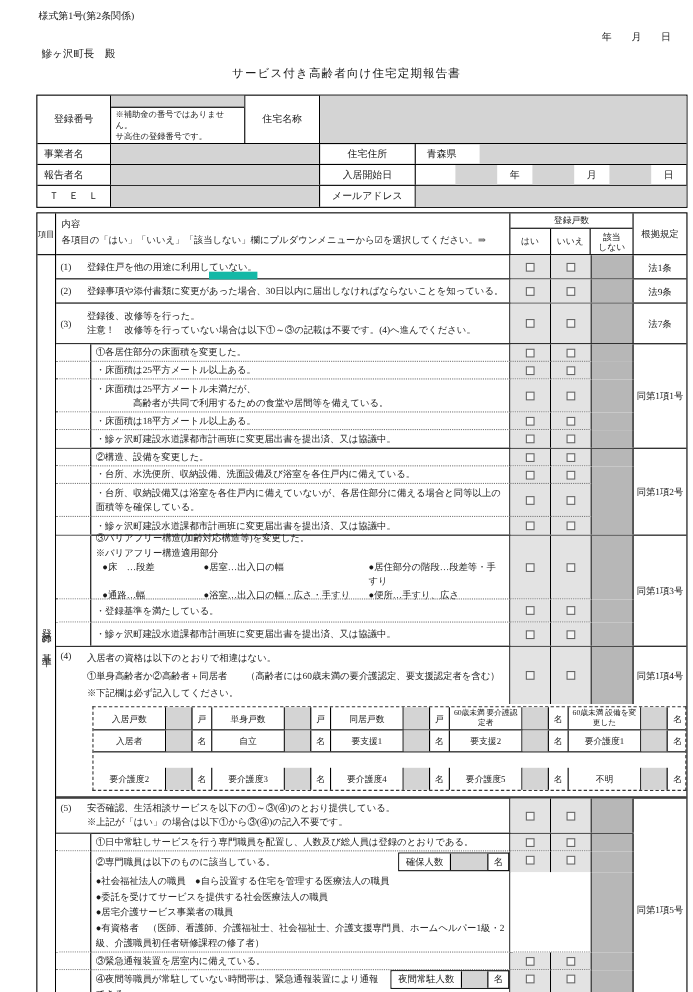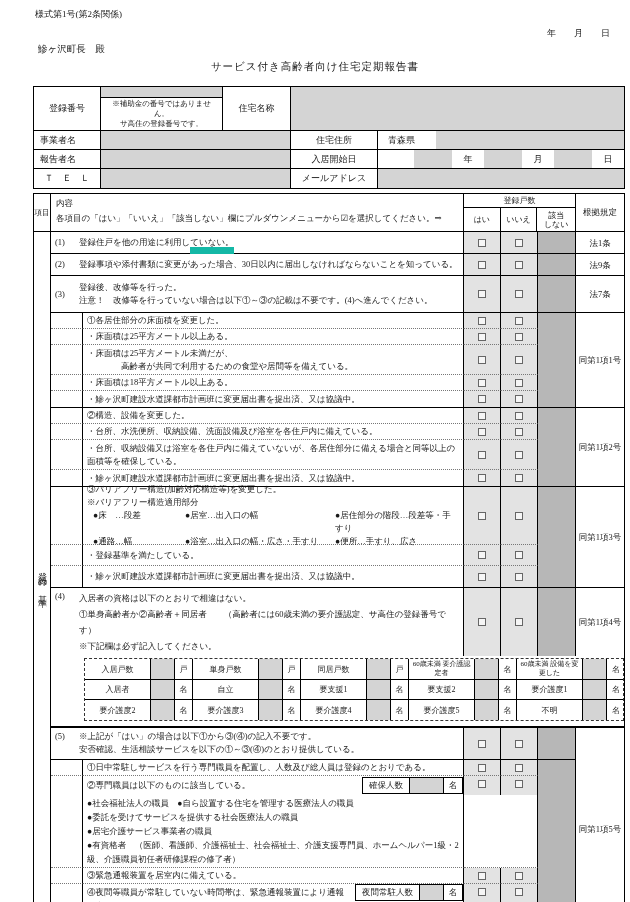--- a/index.html
+++ b/index.html
@@ -21,21 +21,21 @@
 
   
   .info-table { position:absolute; left:33px; top:86px; width:592px; border:1.5px solid #000; font-size:9px; background:#fff; }
   .irow { display:flex; border-bottom:1px solid #000; }
   .irow:last-child { border-bottom:none; }
   .ilabel { width:67px; border-right:1px solid #000; display:flex; align-items:center; justify-content:center; flex-shrink:0; }
   .ilabel.left { justify-content:flex-start; padding-left:6px; }
   .ilabel2 { width:87px; border-right:1px solid #000; display:flex; align-items:center; justify-content:center; flex-shrink:0; }
   .gray { background:#d4d4d4; }
   .ifield { flex:1; }
-  .reg-row { height:44px;text-align:center; }
+  .reg-row { height:44px; }
   .mini-row { height:19px; }
   .reg-mid { width:122px; border-right:1px solid #000; display:flex; flex-direction:column; flex-shrink:0; }
   .reg-input { height:21px; border-bottom:1px solid #000; }
   .reg-note { flex:1; font-size:7.5px; line-height:10px; padding:1px 4px; }
   .house-label { width:68px; border-right:1px solid #000; display:flex; align-items:center; justify-content:center; flex-shrink:0; }
   .addr-rest { flex:1; display:flex; }
   .addr-pref { width:58px; display:flex; align-items:center; padding-left:10px; }
   .addr-fill { flex:1; }
   .movein { flex:1; display:flex; }
   .sp-flex { flex:1; }
@@ -86,21 +86,21 @@
   .h16 { min-height:16px; } .h30 { min-height:30px; } .h58 { min-height:58px; } .h36 { min-height:36px; }
 
   
   .r4 { border-bottom:1px solid #000; }
   .r4a { display:flex; }
   .r4lines { flex:1; }
   .r4line { line-height:16px; }
   .r4-gridwrap { padding:2px 0 5px 33px; }
   .dgrid { width:540px; border:1.5px dashed #333; font-size:8px; }
   .dgrow { display:flex; border-bottom:1px solid #000; min-height:20px; }
-  .dgrow:last-child { border-bottom:none; }
+  .dgrow:last-child { border-bottom:none;margin-top:14px; }
   .dlabel { width:66px; border-right:1px solid #000; display:flex; align-items:center; justify-content:center; text-align:center; line-height:9px; padding:1px; }
   .dinput { width:24px; background:#d4d4d4; border-right:1px solid #000; }
   .dunit { width:18px; border-right:1px solid #000; display:flex; align-items:center; justify-content:center; }
   .dgroup:last-child .dunit { border-right:none; }
   .dgroup { display:flex; }
 
   
   .grp5 { display:flex; border-top:1.5px solid #000; }
   .r5head { display:flex; border-bottom:1px solid #000; }
   .ibox { display:flex; border:1px solid #000; height:17px; font-size:8.5px; flex-shrink:0; }
@@ -412,21 +412,21 @@
         </div>
         <div class="basis">同第1項3号</div>
       </div>
 
       <div class="r4">
         <div class="r4a">
           <div class="mcontent">
             <span class="numcell">(4)</span>
             <span class="r4lines">
               <div class="r4line">入居者の資格は以下のとおりで相違はない。</div>
-              <div class="r4line">①単身高齢者か②高齢者＋同居者　　（高齢者には60歳未満の要介護認定、サ高住の登録番号です）</div>
+              <div class="r4line">①単身高齢者か②高齢者＋同居者　　（高齢者には60歳未満の要介護認定、要支援認定者を含む）</div>
               <div class="r4line">※下記欄は必ず記入してください。</div>
             </span>
           </div>
           <div class="cb">
               <span class="box"></span>
             </div>
           <div class="cb">
               <span class="box"></span>
             </div>
           <div class="na"></div>
@@ -518,22 +518,22 @@
           </div>
         </div>
       </div>
 
       <div class="grp5" style="flex:1">
         <div class="r5-left grp-left">
           <div class="r5head" style="min-height:32px">
             <div class="mcontent">
               <span class="numcell">(5)</span>
               <span class="rtext">
+                <div>安否確認、生活相談サービスを以下の①～③(④)のとおり提供している。</div>
                 <div>※上記が「はい」の場合は以下①から③(④)の記入不要です。</div>
-                <div>安否確認、生活相談サービスを以下の①～③(④)のとおり提供している。</div>
               </span>
             </div>
             <div class="cb">
                 <span class="box"></span>
               </div>
             <div class="cb">
                 <span class="box"></span>
               </div>
             <div class="na"></div>
           </div>

